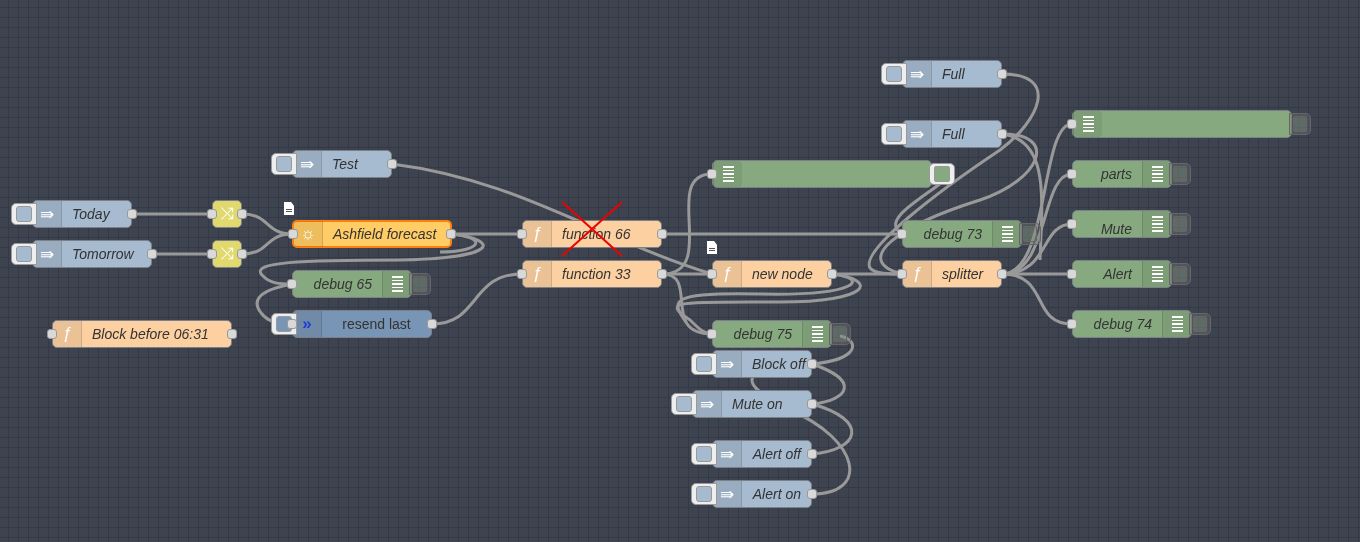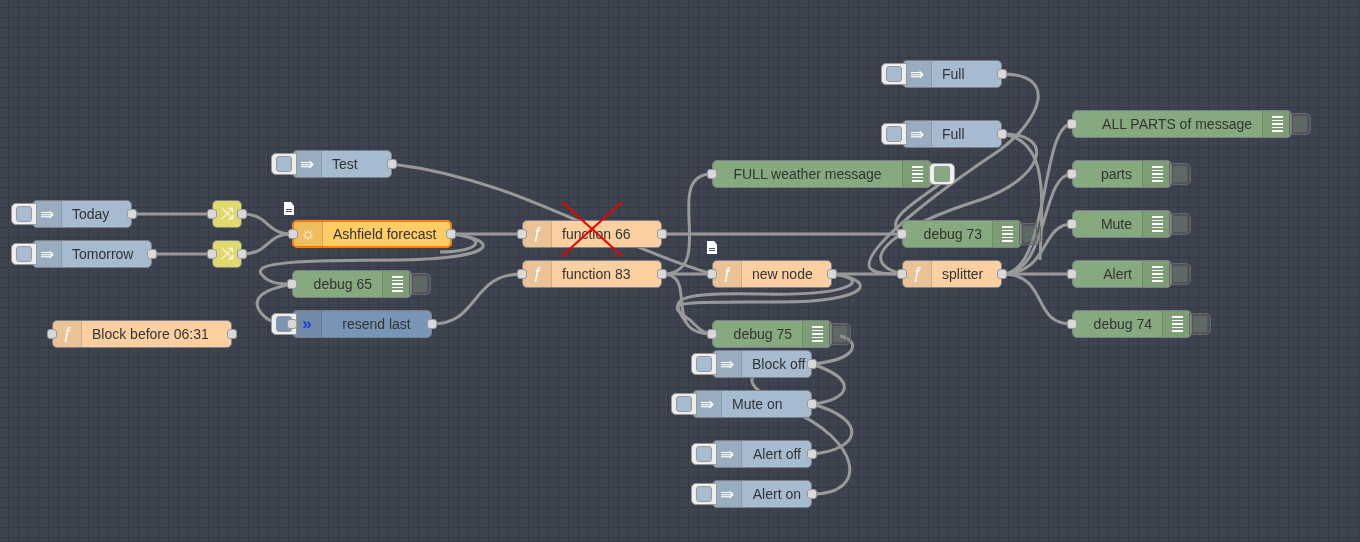--- a/index.html
+++ b/index.html
@@ -19,21 +19,21 @@
     position:absolute; height:28px; box-sizing:border-box;
     border:1px solid #7b7f87; border-radius:5px;
     display:flex; align-items:center;
   }
   .node .ico {
     width:28px; height:26px; flex:0 0 28px; display:flex; align-items:center; justify-content:center;
     background:rgba(0,0,0,0.07); border-right:1px solid rgba(0,0,0,0.12);
     color:#fff; font-size:17px; border-radius:4px 0 0 4px;
   }
   .node .ico.right { border-right:none; border-left:1px solid rgba(0,0,0,0.12); border-radius:0 4px 4px 0; }
-  .node .lbl { flex:1; font-size:14px; color:#333; padding:0 10px; white-space:nowrap; overflow:hidden; }
+  .node .lbl { flex:1; font-size:14px; font-style:italic; color:#333; padding:0 10px; white-space:nowrap; overflow:hidden; }
   .node .lbl.right { text-align:right; }
   .node .lbl.center { text-align:center; }
   .node .lbl.plain { font-style:normal; }
   .inject { background:#a6bbcf; }
   .func { background:#fdd0a2; }
   .debug { background:#87a980; }
   .change { background:#e2d96e; }
   .resend { background:#7995b5; }
   .weather { background:#ffcc66; border:2px solid #ff7f0e; }
   .port {
@@ -201,27 +201,26 @@
 <svg class="xmark" style="left:560px;top:200px;" width="66" height="58">
   <line x1="2" y1="2" x2="62" y2="56"></line>
   <line x1="62" y1="2" x2="2" y2="56"></line>
 </svg>
 
 <div class="node func" style="left:522px;top:260px;width:140px;">
   <div class="port in"></div>
   <div class="ico">
       <i>ƒ</i>
     </div>
-  <div class="lbl">function 83</div>
+  <div class="lbl">function 33</div>
   <div class="port out"></div>
 </div>
 
 <div class="node debug" style="left:712px;top:160px;width:220px;">
   <div class="port in"></div>
-  <div class="lbl center">FULL weather message</div>
   <div class="ico right">
       <div class="bars">
         <i></i>
         <i></i>
         <i></i>
         <i></i>
         <i></i>
       </div>
     </div>
   <div class="dbg-btn active">
@@ -331,21 +330,20 @@
   <div class="port in"></div>
   <div class="ico">
       <i>ƒ</i>
     </div>
   <div class="lbl">splitter</div>
   <div class="port out"></div>
 </div>
 
 <div class="node debug" style="left:1072px;top:110px;width:220px;">
   <div class="port in"></div>
-  <div class="lbl right">ALL PARTS of message</div>
   <div class="ico right">
       <div class="bars">
         <i></i>
         <i></i>
         <i></i>
         <i></i>
         <i></i>
       </div>
     </div>
   <div class="dbg-btn">
@@ -363,21 +361,21 @@
         <i></i>
         <i></i>
         <i></i>
       </div>
     </div>
   <div class="dbg-btn">
       <span></span>
     </div>
 </div>
 
-<div class="node debug" style="left:1072px;top:210px;width:100px;">
+<div class="node debug" style="left:1072px;top:210px;width:100px;align-items:flex-end;">
   <div class="port in"></div>
   <div class="lbl right">Mute</div>
   <div class="ico right">
       <div class="bars">
         <i></i>
         <i></i>
         <i></i>
         <i></i>
         <i></i>
       </div>

